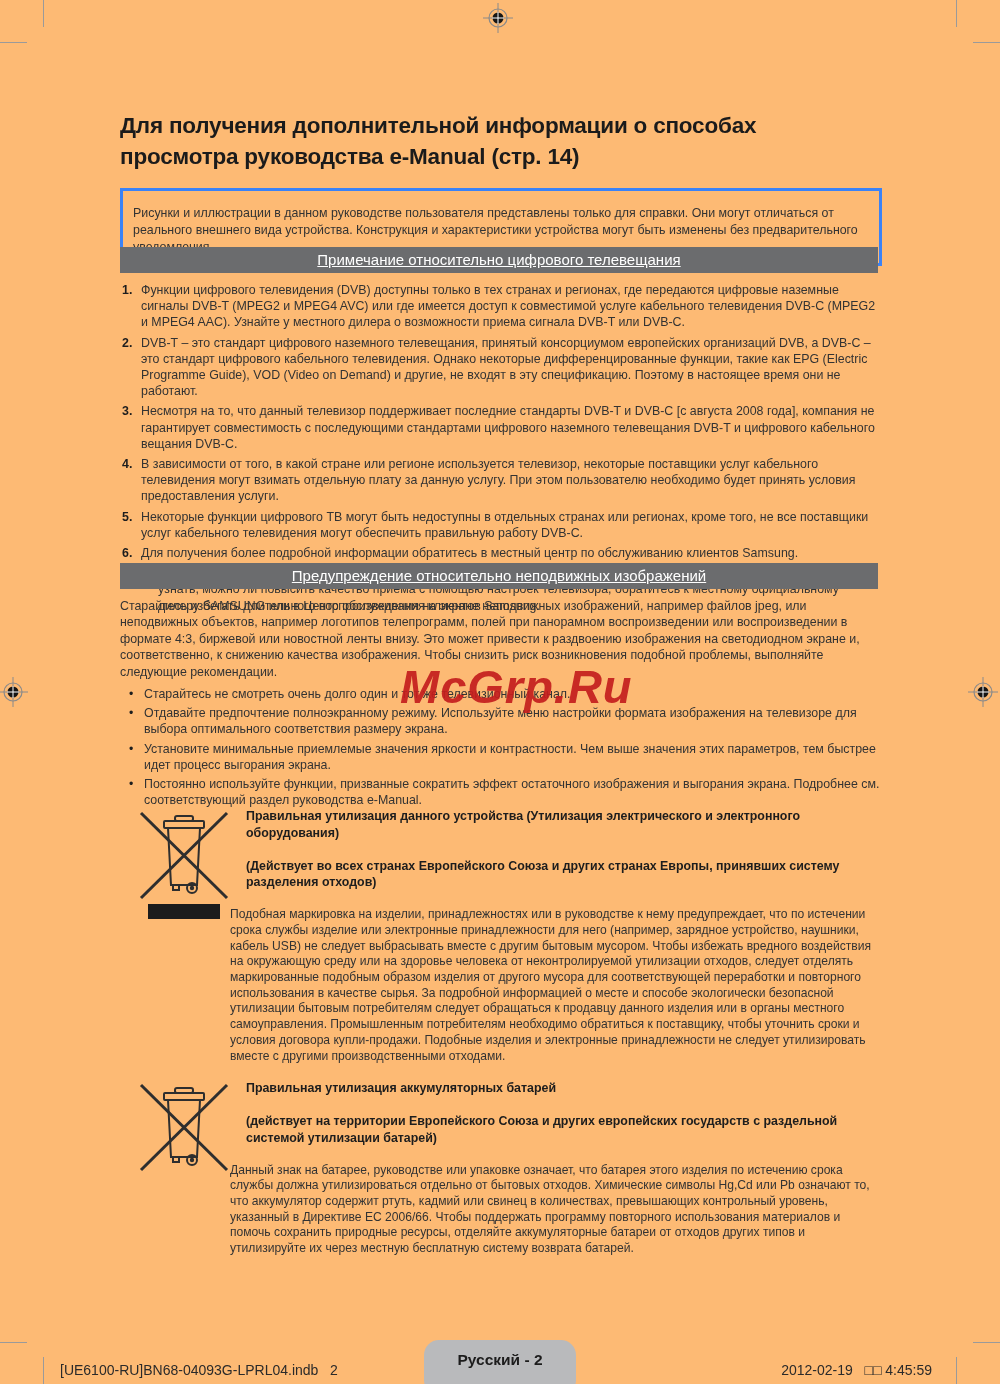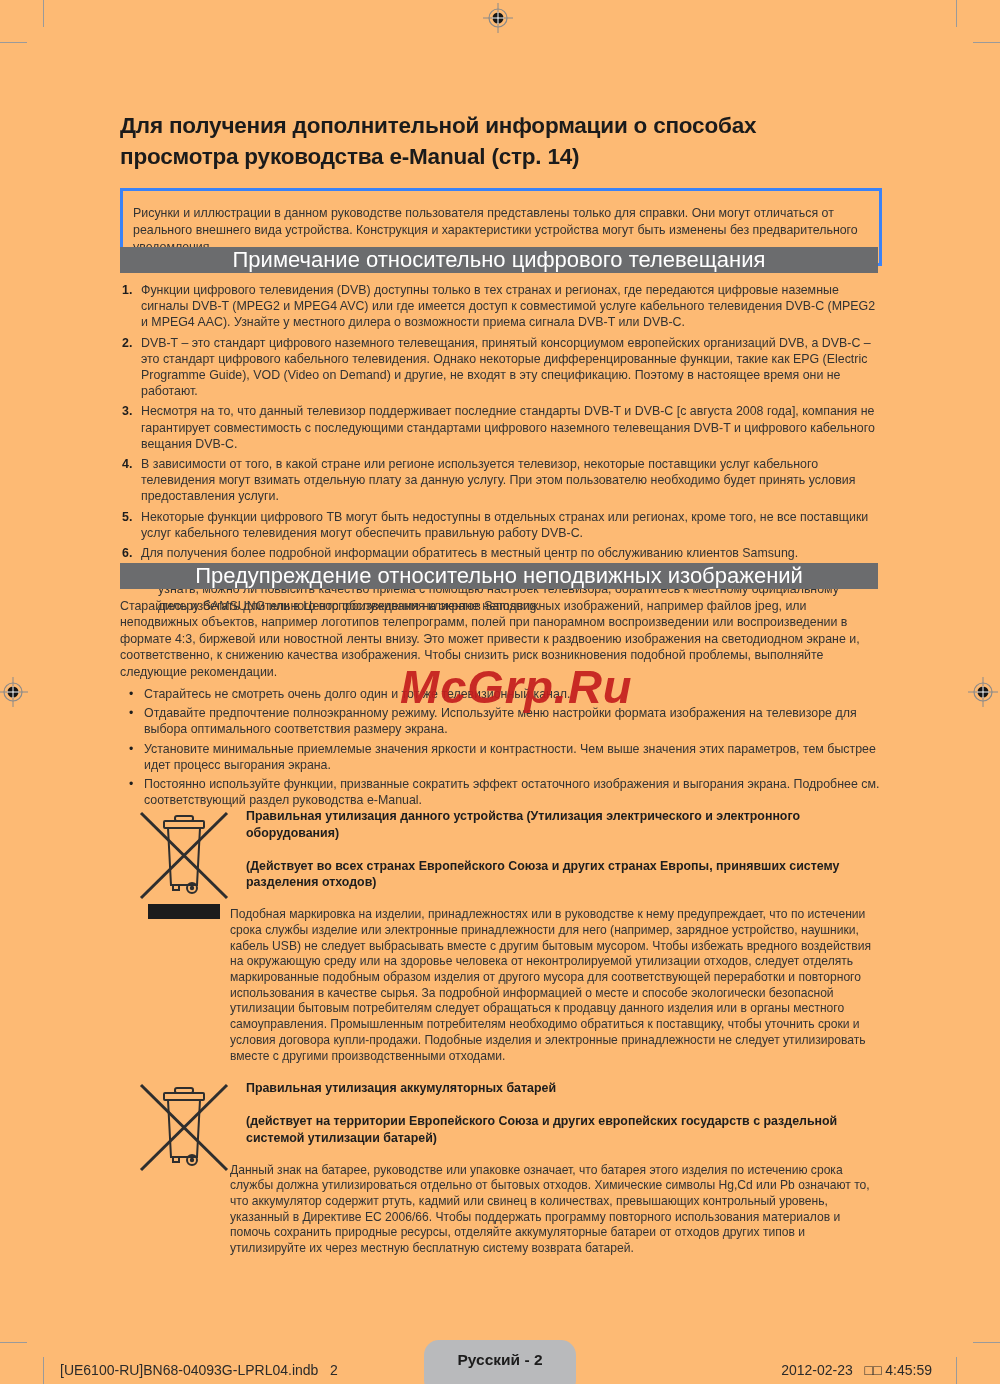--- a/index.html
+++ b/index.html
@@ -22,22 +22,23 @@
     position:absolute; left:120px; top:188px; width:736px;
     border:3px solid #3b82f6; padding:14px 10px 7px 10px;
     font-size:12.4px; line-height:17px; color:#333;
   }
   
   .section { position:absolute; left:120px; width:760px; }
   #section1 { top:247px; }
   #section2 { top:563px; }
   .section-bar {
     height:26px; background:#6b6c6e; color:#ffffff; text-align:center;
-    font-size:22px; line-height:26px; font-weight:normal; margin:0 0 9px 0;
+    font-size:15px; line-height:26px; font-weight:normal; margin:0 0 9px 0;
     width:758px;
+    text-decoration:underline;
   }
   .num-item {
     position:relative; padding-left:21px; margin-bottom:4px;
     font-size:12.4px; line-height:16.2px; color:#333;
   }
   .num-item .num { position:absolute; left:2px; top:0; font-weight:bold; color:#1d1d1d; }
   .note-row {
     position:relative; padding-left:38px; margin-top:1px;
     font-size:12.4px; line-height:16.2px; color:#333;
   }
@@ -218,15 +219,15 @@
       </svg>
       <p class="r-title">Правильная утилизация аккумуляторных батарей</p>
       <p class="r-title">(действует на территории Европейского Союза и других европейских государств с раздельной системой утилизации батарей)</p>
       <p class="r-body">Данный знак на батарее, руководстве или упаковке означает, что батарея этого изделия по истечению срока службы должна утилизироваться отдельно от бытовых отходов. Химические символы Hg,Cd или Pb означают то, что аккумулятор содержит ртуть, кадмий или свинец в количествах, превышающих контрольный уровень, указанный в Директиве ЕС 2006/66. Чтобы поддержать программу повторного использования материалов и помочь сохранить природные ресурсы, отделяйте аккумуляторные батареи от отходов других типов и утилизируйте их через местную бесплатную систему возврата батарей.</p>
     </div>
 
   </section>
 
   <div id="page-badge">Русский - 2</div>
   <div class="footer-text" id="footer-file">[UE6100-RU]BN68-04093G-LPRL04.indb   2</div>
-  <div class="footer-text" id="footer-date">2012-02-23   □□ 4:45:59</div>
+  <div class="footer-text" id="footer-date">2012-02-19   □□ 4:45:59</div>
 
 </div>
 
 </body></html>

